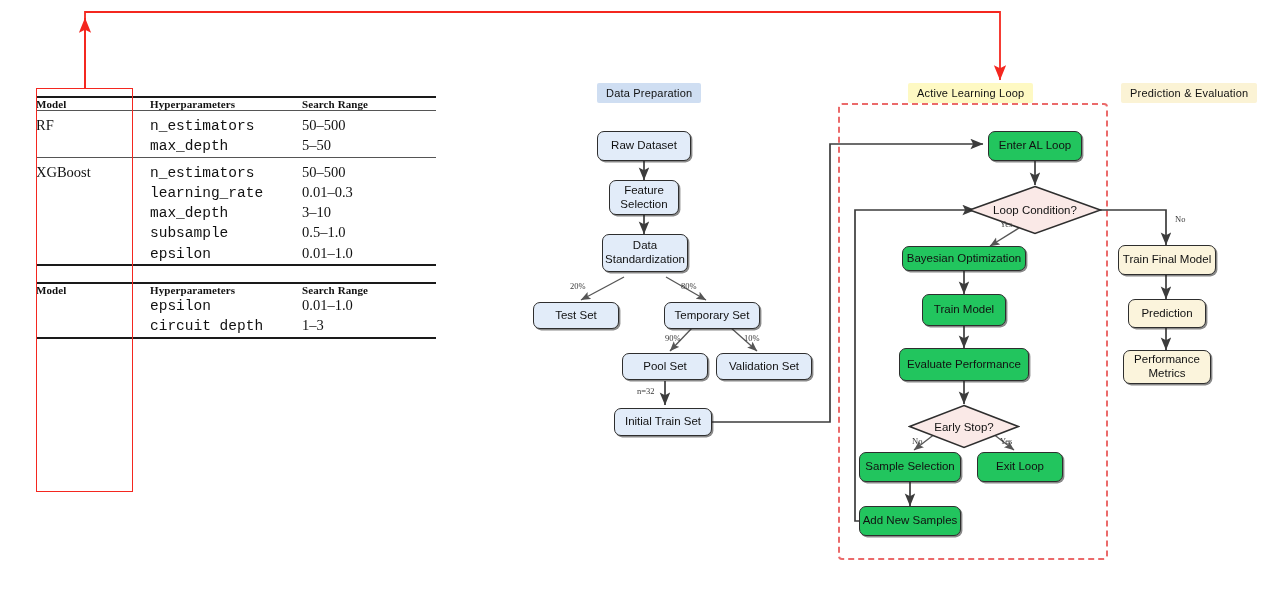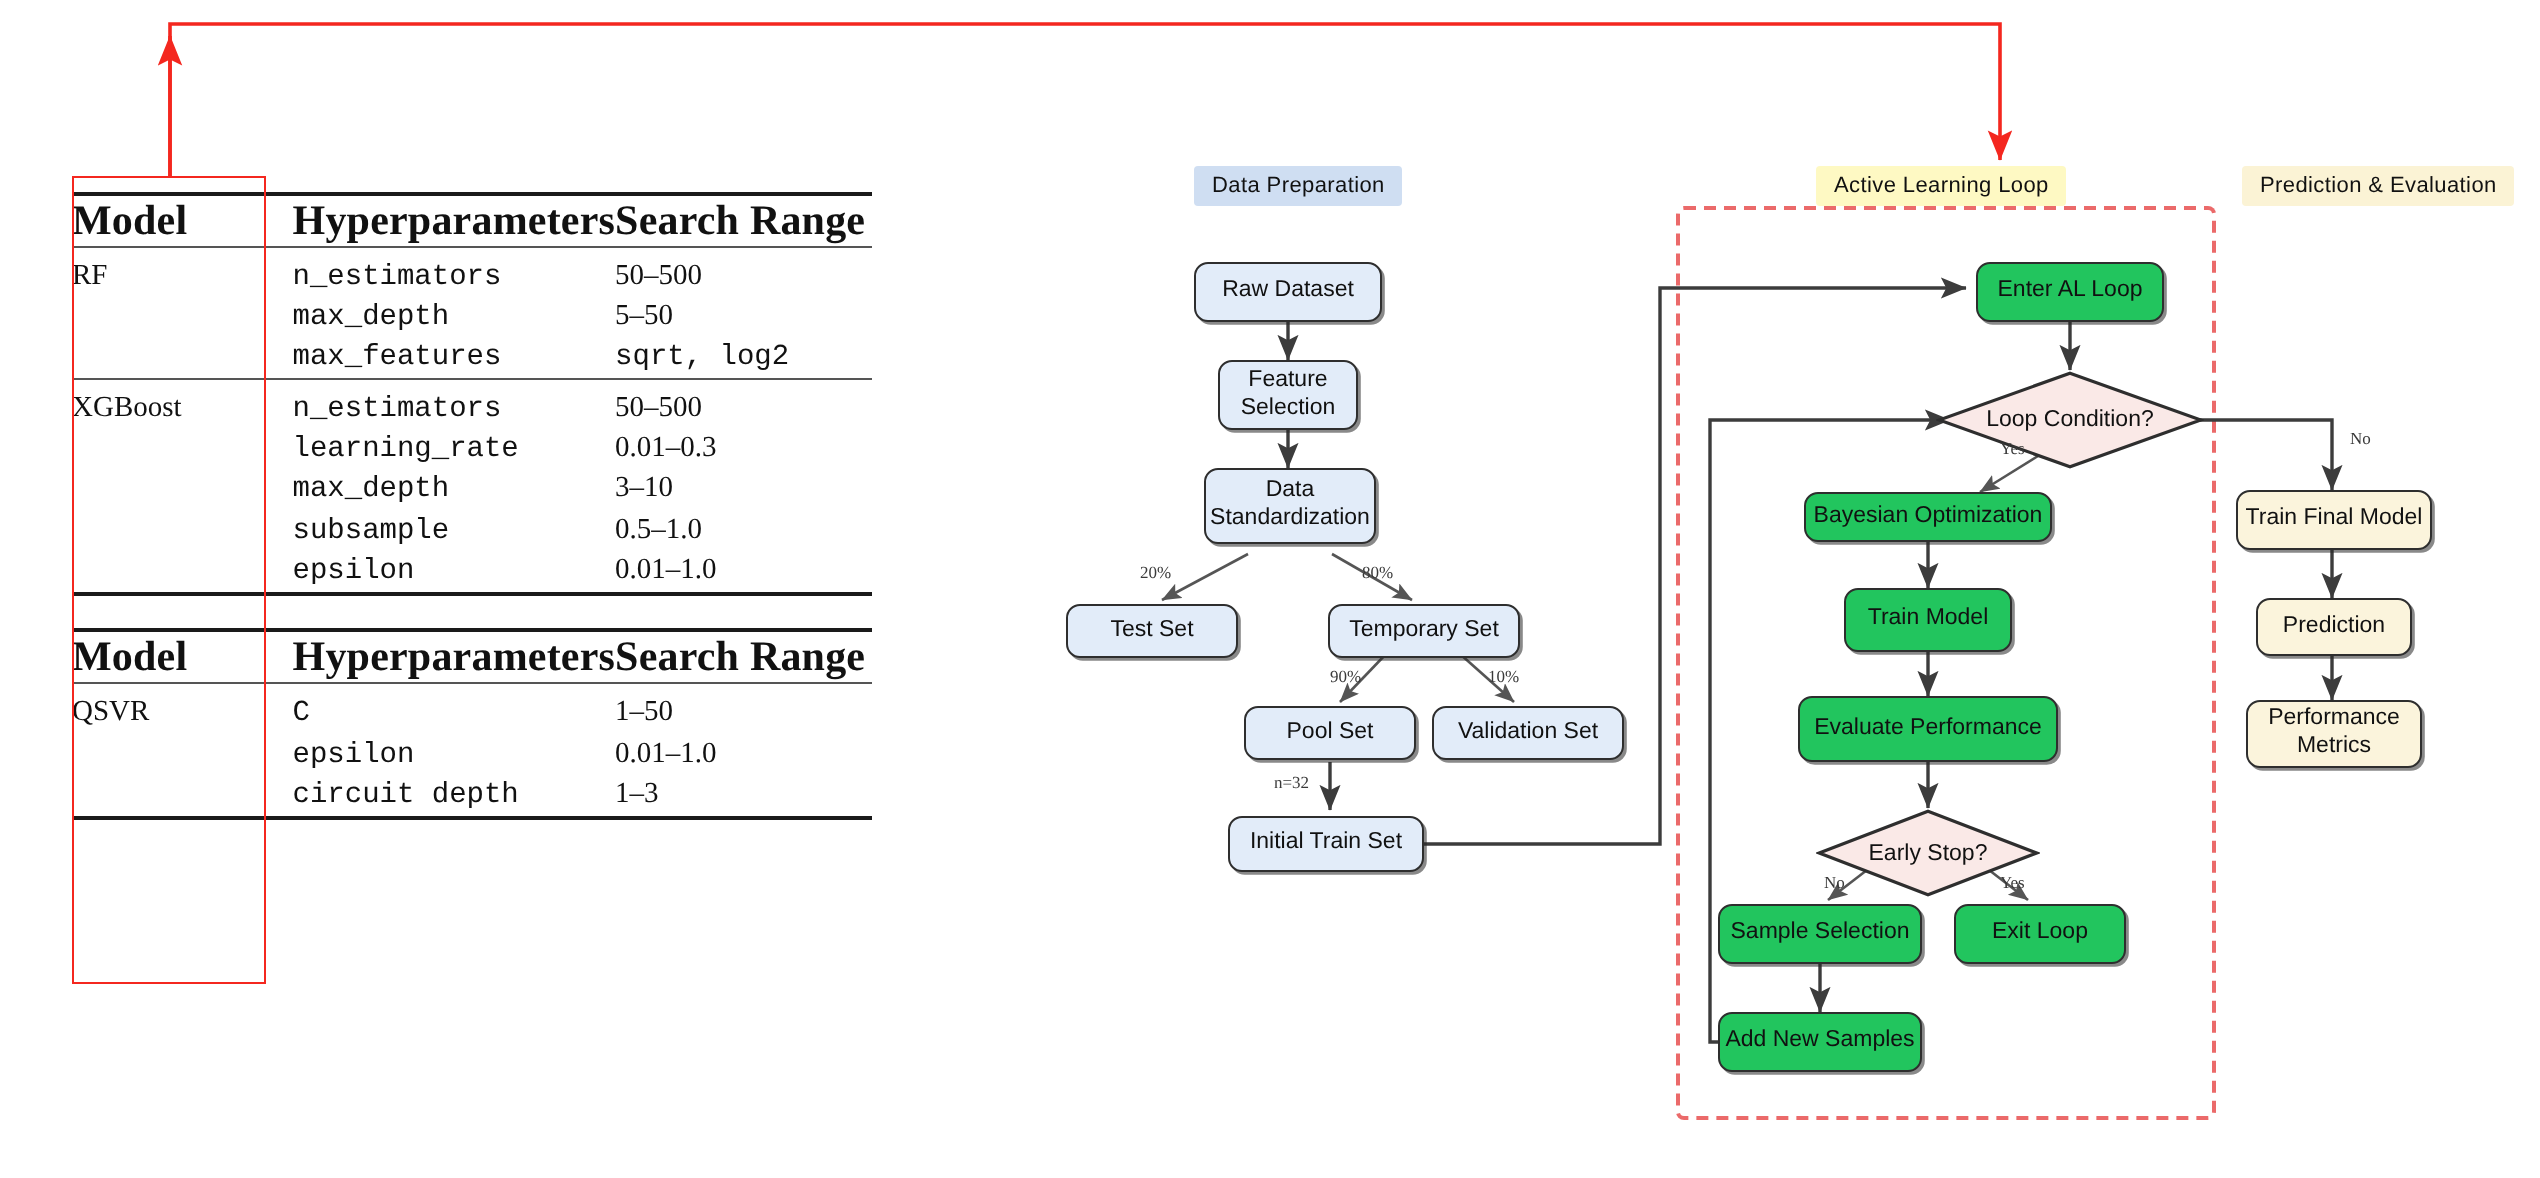--- a/index.html
+++ b/index.html
@@ -8,21 +8,21 @@
 
   
   #hp-table-wrap{position:absolute;left:36px;top:96px;width:400px;}
   table.hp{border-collapse:collapse;width:400px;font-size:14.5px;}
   table.hp td,table.hp th{padding:0;text-align:left;vertical-align:baseline;}
   .col-model{width:106px;}
   .col-hyper{width:160px;}
   .col-range{width:134px;}
   .hrule-thick{border-top:2.1px solid #1a1a1a;}
   .hrule-thin{border-top:1.0px solid #555;margin-top:36px;}
-  .hdr th{font-weight:bold;font-size:21px;padding:4px 0 5px 0;letter-spacing:.1px;}
+  .hdr th{font-weight:bold;font-size:11px;padding:4px 0 5px 0;letter-spacing:.1px;}
   .cellrow td{padding:1.5px 0 1.5px 0;line-height:1.33;font-size:14.5px;}
   .mono{font-family:"Liberation Mono",monospace;font-size:13.2px;}
   .spacer-gap{height:13px;}
   .pad-l{padding-left:8px !important;}
 
   
   #red-box{position:absolute;left:36px;top:88px;width:97px;height:404px;
            border:1.6px solid #f4271f;box-sizing:border-box;background:transparent;}
 
   
@@ -79,25 +79,20 @@
       <tr class="cellrow hrule-thin">
         <td style="padding-top:5px;">RF</td>
         <td class="mono pad-l" style="padding-top:5px;">n_estimators</td>
         <td style="padding-top:5px;">50–500</td>
       </tr>
       <tr class="cellrow">
         <td></td>
         <td class="mono pad-l">max_depth</td>
         <td>5–50</td>
       </tr>
-      <tr class="cellrow">
-        <td></td>
-        <td class="mono pad-l">max_features</td>
-        <td class="mono">sqrt, log2</td>
-      </tr>
 
       <tr class="cellrow hrule-thin">
         <td style="padding-top:5px;">XGBoost</td>
         <td class="mono pad-l" style="padding-top:5px;">n_estimators</td>
         <td style="padding-top:5px;">50–500</td>
       </tr>
       <tr class="cellrow">
         <td></td>
         <td class="mono pad-l">learning_rate</td>
         <td>0.01–0.3</td>
@@ -132,25 +127,20 @@
     <colgroup>
         <col class="col-model">
         <col class="col-hyper">
         <col class="col-range">
       </colgroup>
     <tbody>
       <tr class="hdr hrule-thick">
         <th>Model</th>
         <th class="pad-l">Hyperparameters</th>
         <th>Search Range</th>
-      </tr>
-      <tr class="cellrow hrule-thin">
-        <td style="padding-top:5px;">QSVR</td>
-        <td class="mono pad-l" style="padding-top:5px;">C</td>
-        <td style="padding-top:5px;">1–50</td>
       </tr>
       <tr class="cellrow">
         <td></td>
         <td class="mono pad-l">epsilon</td>
         <td>0.01–1.0</td>
       </tr>
       <tr class="cellrow">
         <td></td>
         <td class="mono pad-l">circuit depth</td>
         <td>1–3</td>

